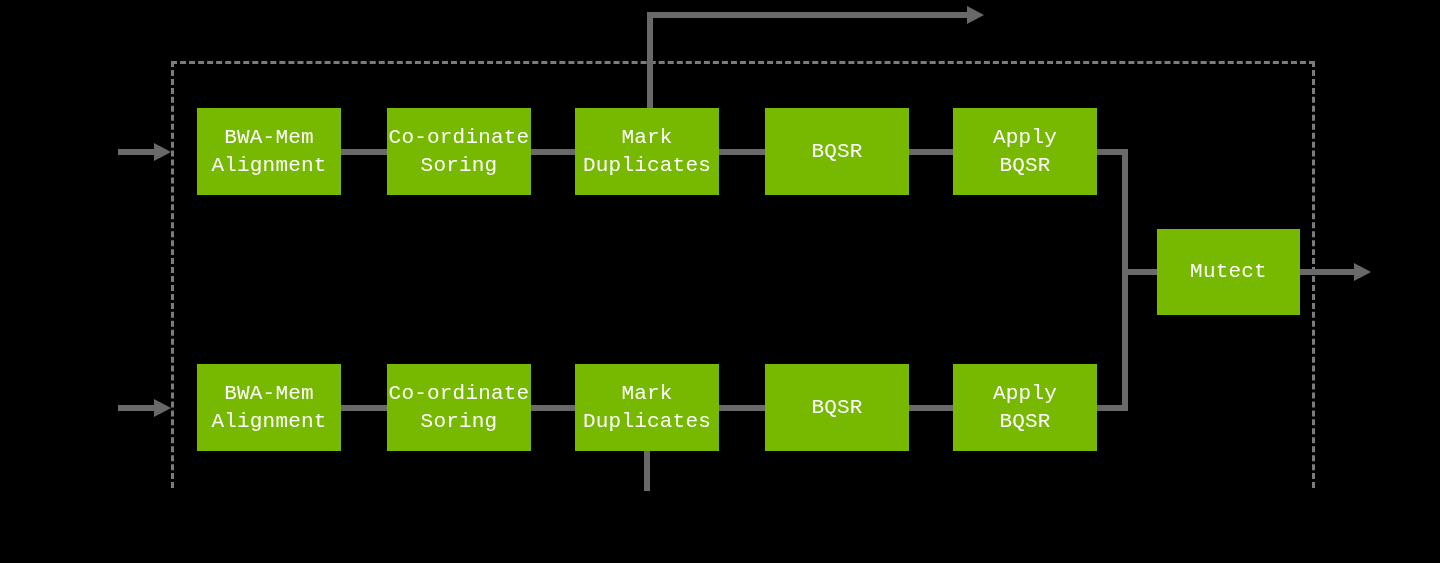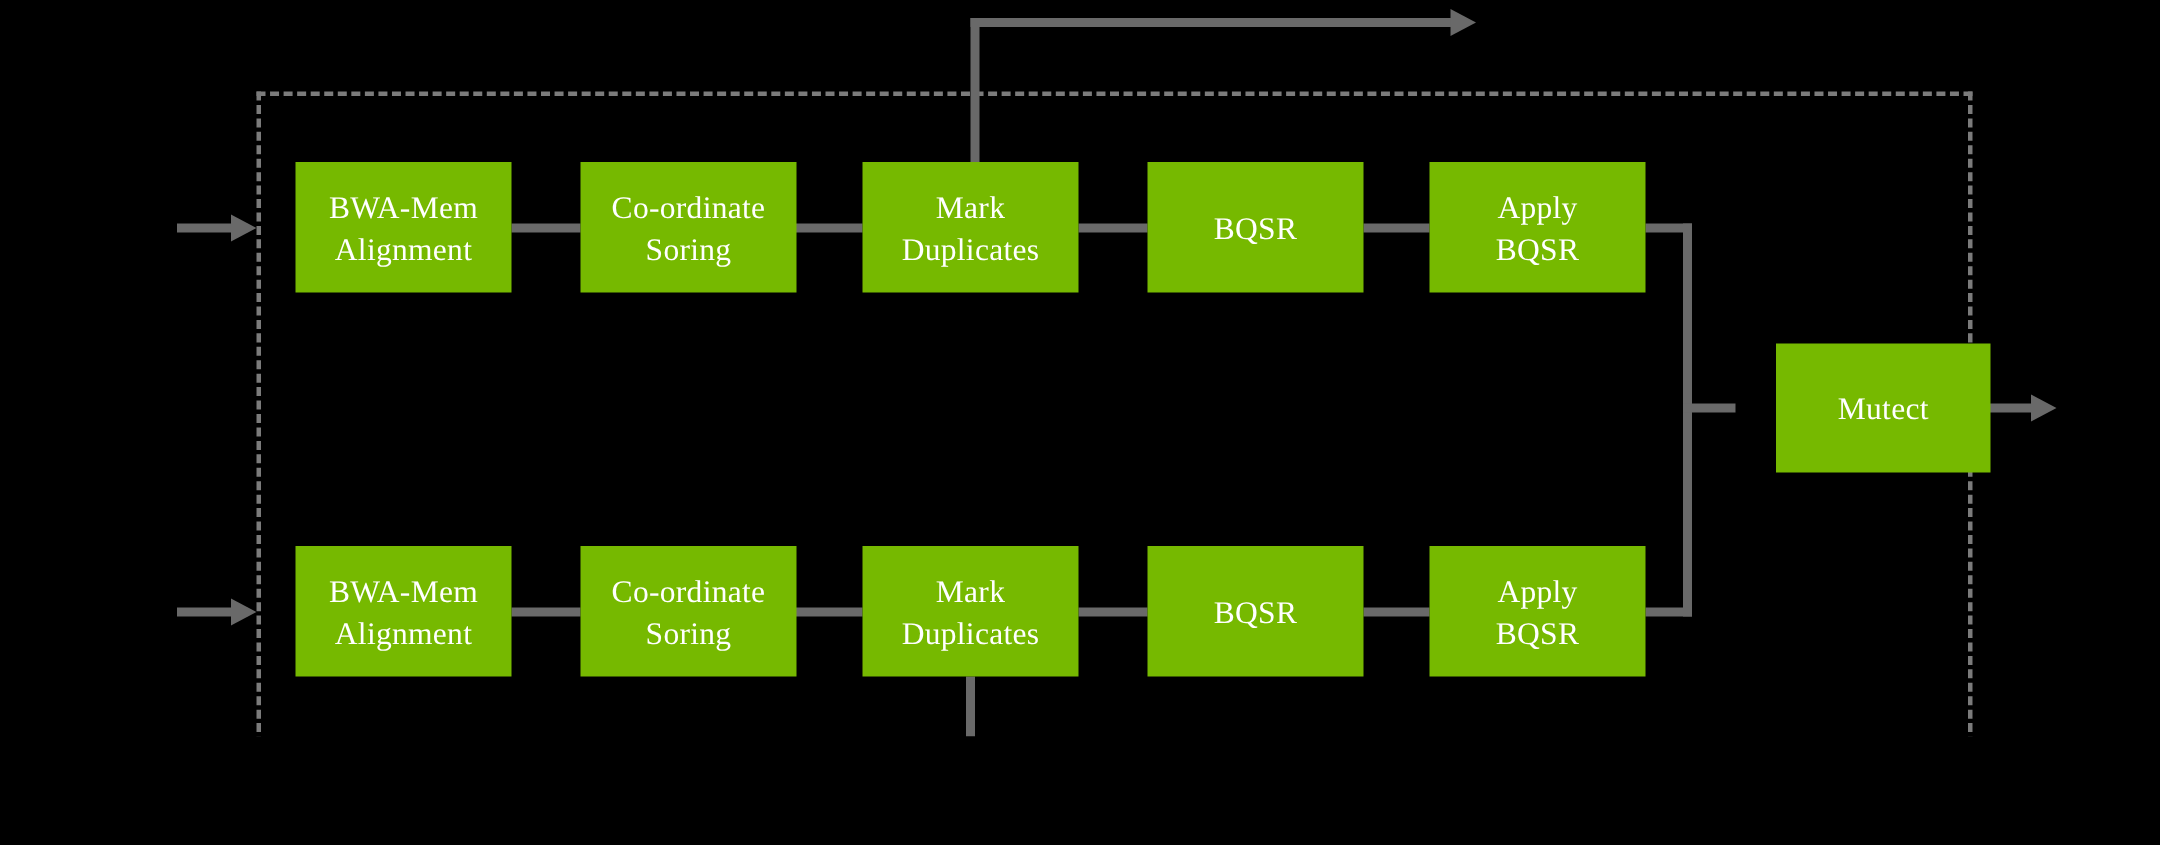--- a/index.html
+++ b/index.html
@@ -1,18 +1,18 @@
 <!DOCTYPE html>
 <html><head>
 <meta charset="utf-8">
 <style>
   html,body{margin:0;padding:0;background:#000;}
   .canvas{
     position:relative;width:1440px;height:491px;background:#000000;
-    font-family:Liberation Serif, serif;overflow:hidden;
+    font-family:Liberation Mono, monospace;overflow:hidden;
   }
   .boundary{
     position:absolute;left:171px;top:61px;width:1144px;height:436px;
     border:3px dashed #7b7b7b;box-sizing:border-box;
   }
   .node{
     position:absolute;width:144px;height:87px;background:#76B900;color:#ffffff;
     display:flex;flex-direction:column;justify-content:center;align-items:center;
     text-align:center;font-size:21px;line-height:28px;letter-spacing:0.2px;
   }
@@ -98,17 +98,17 @@
   </div>
   <div class="node" style="left:765px;top:364px;">
     <span>BQSR</span>
     <span></span>
   </div>
   <div class="node" style="left:953px;top:364px;">
     <span>Apply</span>
     <span>BQSR</span>
   </div>
 
-  <div class="node merge" style="left:1157px;top:229px;margin-left:27px;">
+  <div class="node merge" style="left:1157px;top:229px;">
     <span>Mutect</span>
   </div>
 
 </div>
 
 </body></html>

